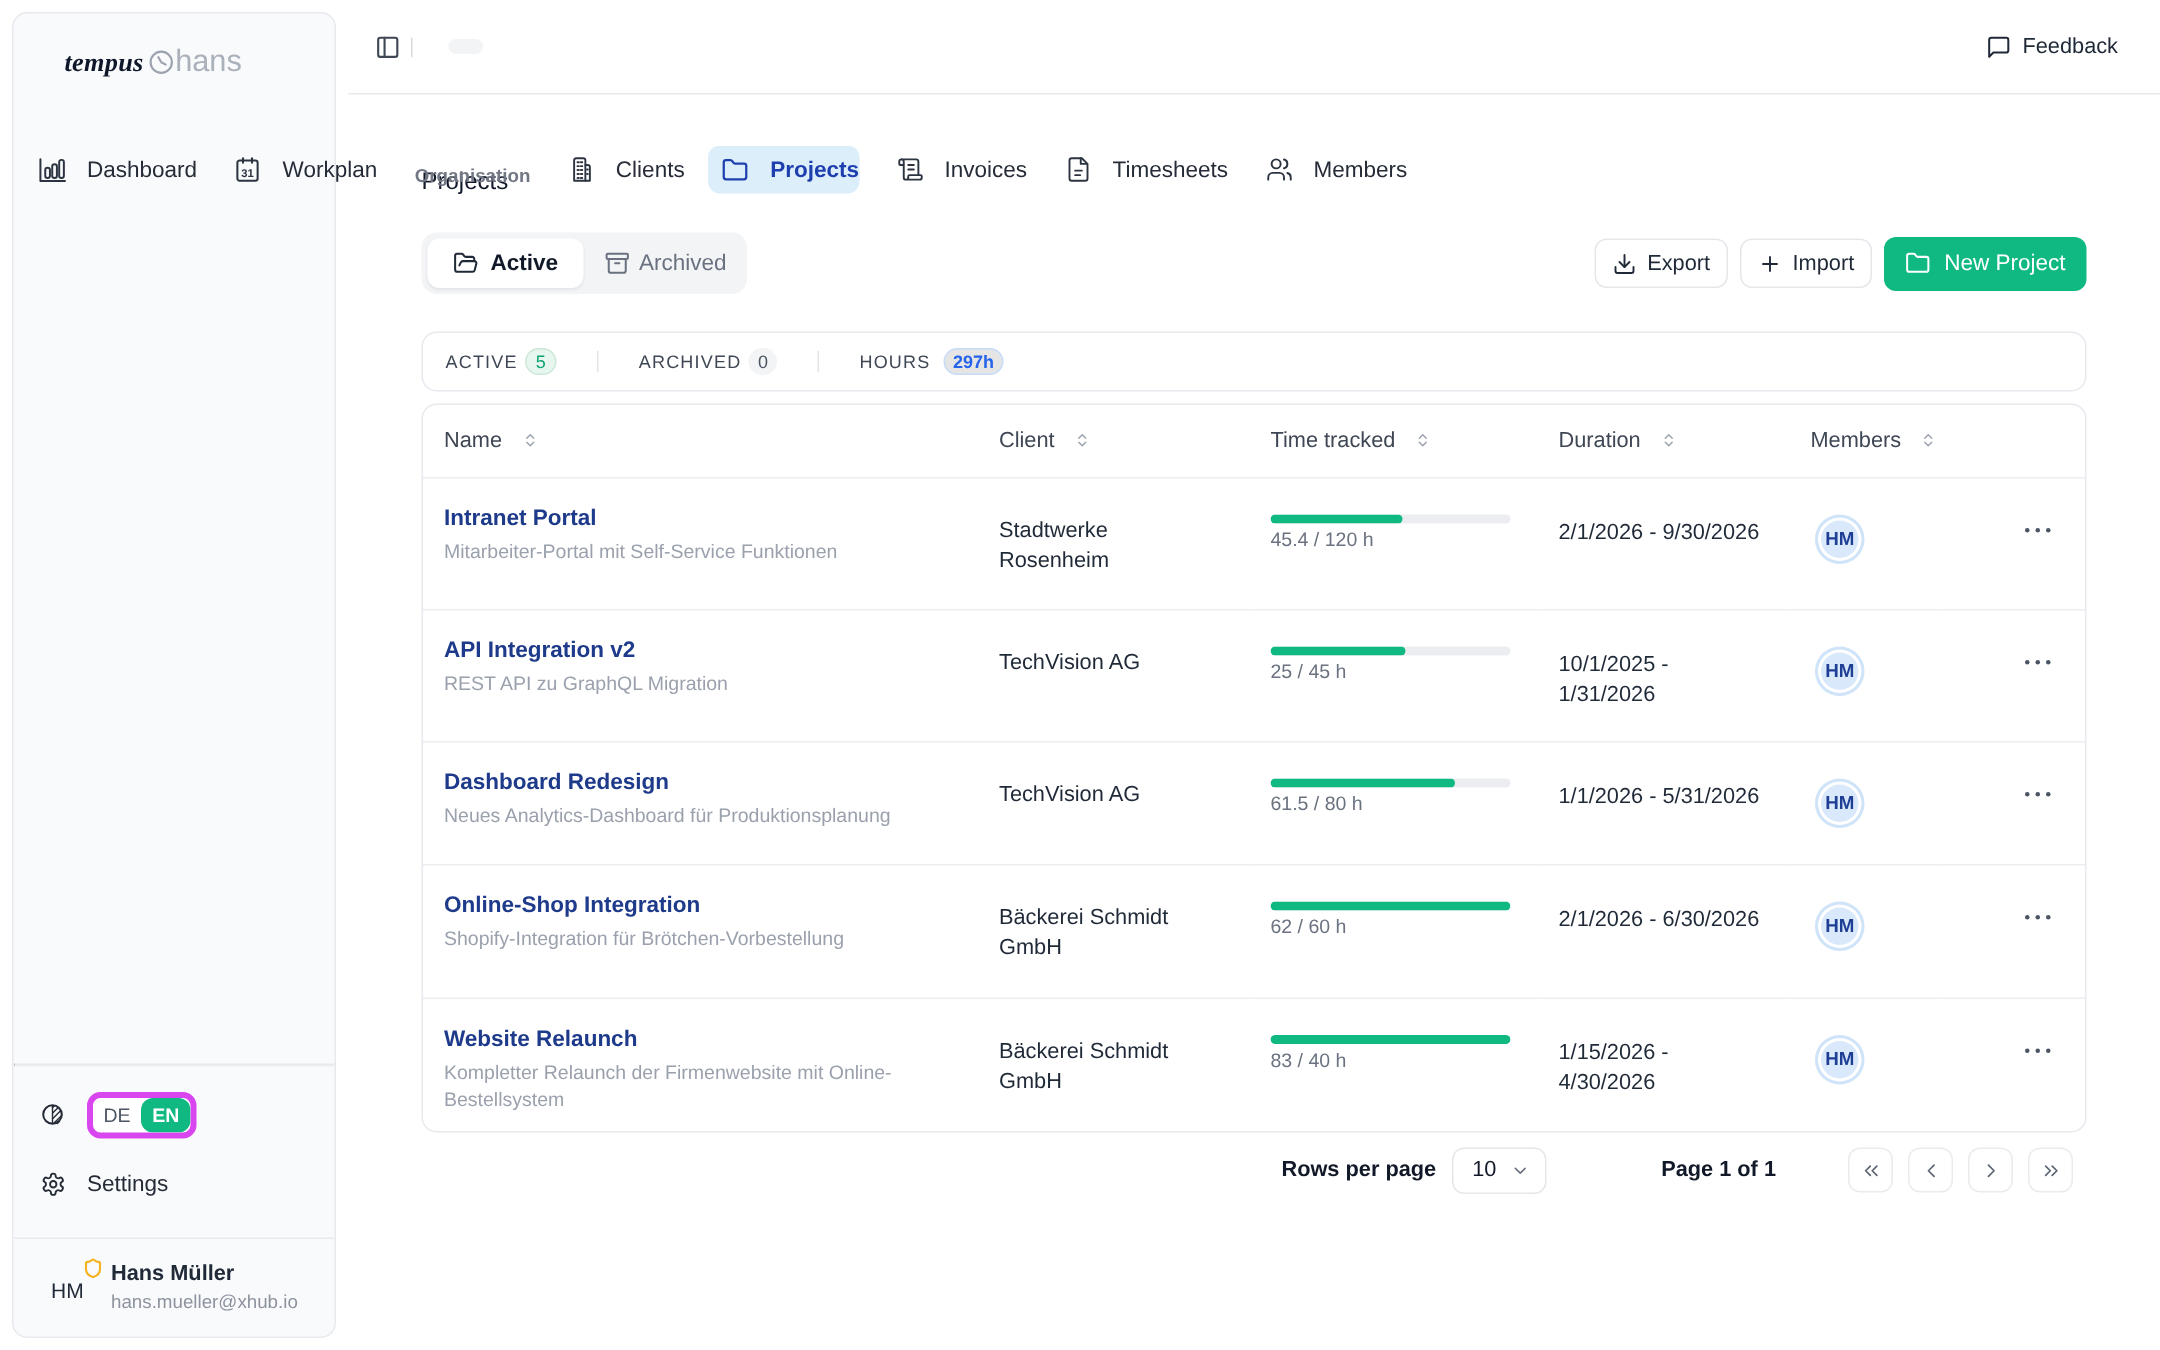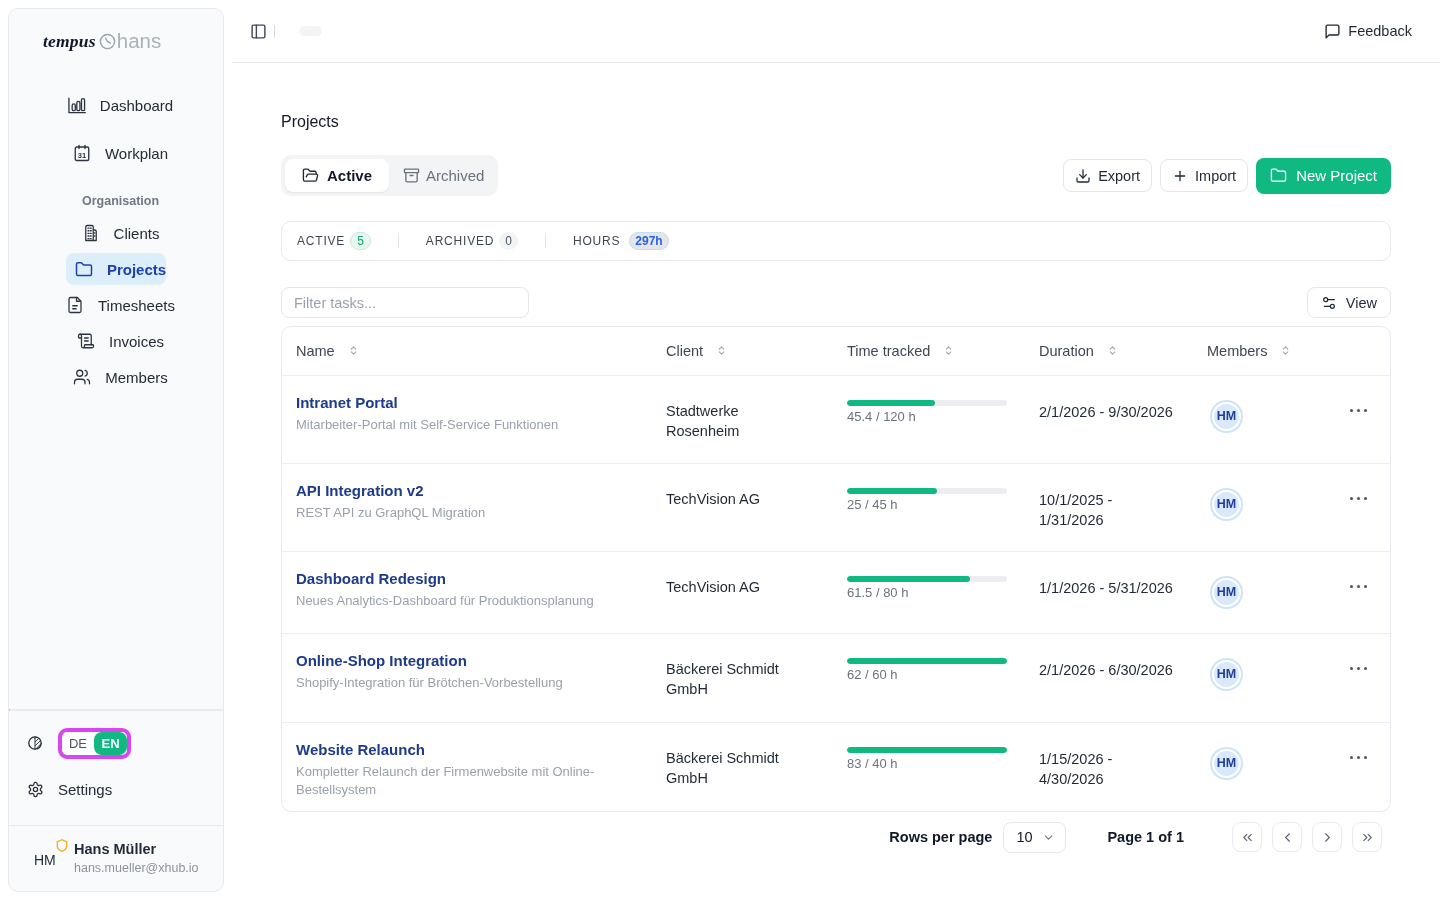--- a/index.html
+++ b/index.html
@@ -17,21 +17,21 @@
   .sidebar {
     position:fixed; left:8px; top:8px; width:216px; height:884px;
     background:#f9fafb; border:1px solid #e7e9ee; border-radius:10px;
     display:flex; flex-direction:column;
   }
   .logo { display:flex; align-items:center; margin-top:20px; height:24px; padding-left:34px; }
   .logo .tempus { font-family:"Liberation Serif", serif; font-style:italic; font-weight:700; font-size:17.5px; color:#0f172a; letter-spacing:0.2px; }
   .logo .clock { margin-left:3px; margin-right:1px; }
   .logo .xhub { font-size:20.5px; color:#aab1bb; font-weight:400; }
 
-  .nav { margin-top:34px; display:flex; flex-direction:column; align-items:center; }
+  .nav { margin-top:34px; display:flex; flex-direction:row; align-items:flex-end; }
   .nav-item { display:flex; align-items:center; height:32px; padding:0 0 0 9px; margin:2px 8px; border-radius:8px; font-size:15px; color:#252b37; }
   .nav-item .nic { width:18px; margin-right:14px; display:flex; justify-content:center; }
   .nav-gap { height:12px; }
   .nav-label { font-size:12.5px; line-height:16px; color:#717784; padding:0 0 0 9px; margin:22px 8px 6px;font-weight:bold; }
   .nav-item.active { background:#ddeefb; color:#1e40af; font-weight:700; }
 
   .sb-bottom { margin-top:auto; }
   .sb-divider { border-top:1px solid #e7e9ee; margin:0; }
   .lang-row { display:flex; align-items:center; height:24px; margin-top:20px; padding-left:18px; }
   .lang-toggle { margin-left:15px; display:flex; border:4px solid #d946ef; border-radius:9px; overflow:hidden; background:#ffffff; }
@@ -96,21 +96,21 @@
   .mem { padding-top:24px; margin-left:3px; }
   .avatar { width:33px; height:33px; border-radius:50%; background:#d9e9fb; box-shadow: inset 0 0 0 2px #cfe3f9, inset 0 0 0 4px #ffffff; display:flex; align-items:center; justify-content:center; font-size:12.5px; font-weight:700; color:#1e3f94; }
   .act { padding-top:33px; padding-right:23px; }
   .dots { display:flex; gap:4px; justify-content:flex-end; }
   .dots i { width:3px; height:3px; border-radius:50%; background:#4b5563; }
 
   
   .pager { margin-top:10px; display:flex; align-items:center; justify-content:flex-end; height:30px; padding-right:9px; }
   .pager .rpp { font-size:14.5px; font-weight:700; color:#111827; }
   .select { margin-left:11px; width:63px; height:31px; border:1px solid #e5e7eb; border-radius:8px; display:flex; align-items:center; justify-content:space-between; padding:0 10px 0 12px; font-size:14.5px; color:#111827; }
-  .pageinfo { margin-left:41px; font-size:14.5px; font-weight:700; color:#111827; }
+  .pageinfo { margin-left:76px; font-size:14.5px; font-weight:700; color:#111827; }
   .pbtn { margin-left:10px; width:30px; height:30px; border:1px solid #e9ebee; border-radius:8px; background:#fff; display:flex; align-items:center; justify-content:center; }
 </style>
 </head>
 <body>
   <aside class="sidebar">
     <div class="logo">
       <span class="tempus">tempus</span>
       <span class="clock">
         <svg width="17" height="17" viewBox="0 0 24 24" fill="none" stroke="#9ca3af" stroke-width="2" stroke-linecap="round" stroke-linejoin="round">
           <circle cx="12" cy="12" r="10"></circle>
@@ -156,34 +156,34 @@
             <path d="M16.5 16h.7"></path>
           </svg>
         </span>Clients</div>
       <div class="nav-item active"><span class="nic">
           <svg width="19" height="19" viewBox="0 0 24 24" fill="none" stroke="#1e40af" stroke-width="2" stroke-linecap="round" stroke-linejoin="round">
             <path d="M20 20a2 2 0 0 0 2-2V8a2 2 0 0 0-2-2h-7.9a2 2 0 0 1-1.69-.9L9.6 3.9A2 2 0 0 0 7.93 3H4a2 2 0 0 0-2 2v13a2 2 0 0 0 2 2Z"></path>
           </svg>
         </span>Projects</div>
       <div class="nav-item"><span class="nic">
           <svg width="18" height="18" viewBox="0 0 24 24" fill="none" stroke="#2d3441" stroke-width="1.7" stroke-linecap="round" stroke-linejoin="round">
+            <path d="M19 17V5a2 2 0 0 0-2-2H4"></path>
+            <path d="M8 21h12a2 2 0 0 0 2-2v-1a1 1 0 0 0-1-1H11a1 1 0 0 0-1 1v1a2 2 0 1 1-4 0V5a2 2 0 1 0-4 0v2a1 1 0 0 0 1 1h3"></path>
+            <path d="M15 8h-5"></path>
+            <path d="M15 12h-5"></path>
+          </svg>
+        </span>Invoices</div>
+      <div class="nav-item"><span class="nic">
+          <svg width="18" height="18" viewBox="0 0 24 24" fill="none" stroke="#2d3441" stroke-width="1.7" stroke-linecap="round" stroke-linejoin="round">
             <path d="M15 2H6a2 2 0 0 0-2 2v16a2 2 0 0 0 2 2h12a2 2 0 0 0 2-2V7Z"></path>
             <path d="M14 2v5h5"></path>
             <path d="M15 13H9"></path>
             <path d="M13.5 17H9"></path>
           </svg>
         </span>Timesheets</div>
-      <div class="nav-item"><span class="nic">
-          <svg width="18" height="18" viewBox="0 0 24 24" fill="none" stroke="#2d3441" stroke-width="1.7" stroke-linecap="round" stroke-linejoin="round">
-            <path d="M19 17V5a2 2 0 0 0-2-2H4"></path>
-            <path d="M8 21h12a2 2 0 0 0 2-2v-1a1 1 0 0 0-1-1H11a1 1 0 0 0-1 1v1a2 2 0 1 1-4 0V5a2 2 0 1 0-4 0v2a1 1 0 0 0 1 1h3"></path>
-            <path d="M15 8h-5"></path>
-            <path d="M15 12h-5"></path>
-          </svg>
-        </span>Invoices</div>
       <div class="nav-item"><span class="nic">
           <svg width="18" height="18" viewBox="0 0 24 24" fill="none" stroke="#2d3441" stroke-width="1.7" stroke-linecap="round" stroke-linejoin="round">
             <path d="M16 21v-2a4 4 0 0 0-4-4H6a4 4 0 0 0-4 4v2"></path>
             <circle cx="9" cy="7" r="4"></circle>
             <path d="M22 21v-2a4 4 0 0 0-3-3.87"></path>
             <path d="M16 3.13a4 4 0 0 1 0 7.75"></path>
           </svg>
         </span>Members</div>
     </nav>
     <div class="sb-bottom">
@@ -270,29 +270,20 @@
         <span class="stat-label">ACTIVE</span>
         <span class="pill pill-green">5</span>
         <span class="stat-sep"></span>
         <span class="stat-label">ARCHIVED</span>
         <span class="pill pill-gray">0</span>
         <span class="stat-sep"></span>
         <span class="stat-label">HOURS</span>
         <span class="pill pill-blue">297h</span>
       </div>
 
-      <div class="filterrow">
-        <div class="filter">Filter tasks...</div>
-        <div class="viewbtn"><svg width="16" height="16" viewBox="0 0 24 24" fill="none" stroke="#1f2937" stroke-width="1.9" stroke-linecap="round" stroke-linejoin="round">
-            <path d="M20 7h-9"></path>
-            <path d="M14 17H5"></path>
-            <circle cx="17" cy="17" r="3"></circle>
-            <circle cx="7" cy="7" r="3"></circle>
-          </svg>View</div>
-      </div>
 
       <div class="card">
         <table>
           <colgroup>
             <col class="c1">
             <col class="c2">
             <col class="c3">
             <col class="c4">
             <col class="c5">
             <col class="c6">

